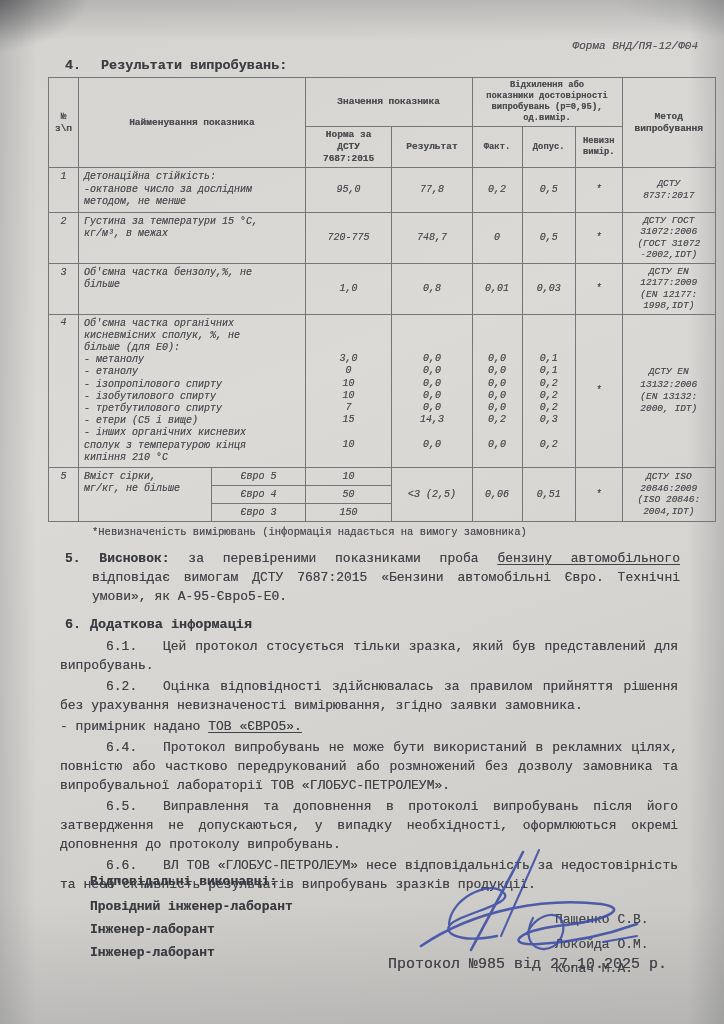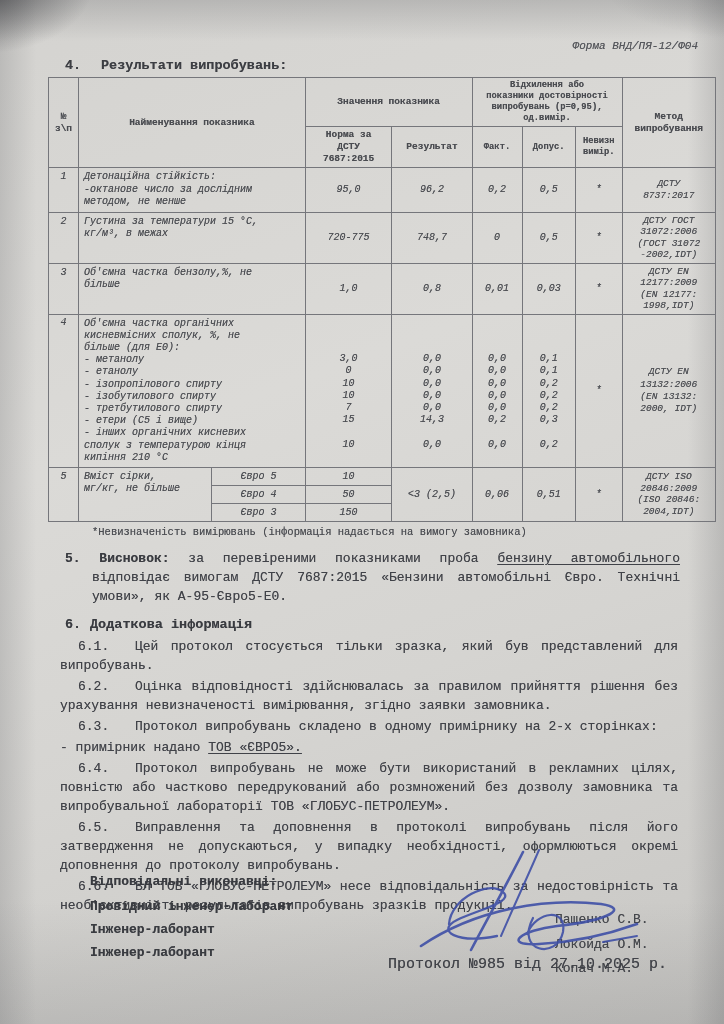--- a/index.html
+++ b/index.html
@@ -34,21 +34,21 @@
   tr.r4 td{line-height:12.2px;}
   .footnote{font-size:10.5px;margin:4px 0 0 44px;color:#4b4d52;}
 
   .bodytext{font-size:13px;line-height:19px;color:#404248;}
   .concl{margin:11px 36px 0 17px;padding-left:27px;text-indent:-27px;text-align:justify;}
   .b{font-weight:700;color:#393b40;}
   .u{text-decoration:underline;text-underline-offset:2px;}
   .s6h{margin:9px 0 3px 17px;font-size:13.5px;font-weight:700;color:#393b40;}
   .num6{display:inline-block;width:25px;}
   .para{margin:2px 38px 2px 12px;text-align:justify;text-indent:18px;}
-  .para .pnum{display:inline-block;width:57px;text-indent:0;}
+  .para .pnum{display:inline-block;width:57px;text-indent:0;margin-left:28px;}
   .subline{margin:0 38px 2px 12px;text-indent:0;}
 
   .exec{position:absolute;left:48px;top:874px;font-size:13px;}
   .exec-title{margin-left:42px;font-weight:700;color:#393b40;}
   .exec-roles{margin-left:42px;margin-top:6px;font-weight:700;color:#393b40;line-height:23px;}
   .exec-names{position:absolute;left:507px;top:34px;line-height:24.5px;font-size:13px;color:#44464b;white-space:nowrap;}
   .sig{position:absolute;left:405px;top:846px;pointer-events:none;}
   .footer{position:absolute;right:57px;top:956px;text-align:right;font-size:15px;line-height:17px;color:#404248;margin-left:28px;}
 </style>
 </head>
@@ -98,21 +98,21 @@
 вимір.</th>
         </tr>
       </thead>
       <tbody>
         <tr>
           <td class="top c">1</td>
           <td colspan="2" class="top pre namecell">Детонаційна стійкість:
 -октанове число за дослідним
 методом, не менше</td>
           <td class="mid c">95,0</td>
-          <td class="mid c">96,2</td>
+          <td class="mid c">77,8</td>
           <td class="mid c">0,2</td>
           <td class="mid c">0,5</td>
           <td class="mid c">*</td>
           <td class="mid c pre method">ДСТУ
 8737:2017</td>
         </tr>
         <tr>
           <td class="top c">2</td>
           <td colspan="2" class="top pre namecell">Густина за температури 15 °С,
 кг/м³, в межах</td>
@@ -244,23 +244,20 @@
       <div class="s6h">
         <span class="num6">6.</span><span>Додаткова інформація</span>
       </div>
 
       <p class="para">
         <span class="pnum">6.1.</span><span>Цей протокол стосується тільки зразка, який був представлений для випробувань.</span>
       </p>
       <p class="para">
         <span class="pnum">6.2.</span><span>Оцінка відповідності здійснювалась за правилом прийняття рішення без урахування невизначеності вимірювання, згідно заявки замовника.</span>
       </p>
-      <p class="para">
-        <span class="pnum">6.3.</span><span>Протокол випробувань складено в одному примірнику на 2-х сторінках:</span>
-      </p>
       <p class="subline">
         <span>- примірник надано</span>
         <span class="u">ТОВ «ЄВРО5».</span>
       </p>
       <p class="para">
         <span class="pnum">6.4.</span><span>Протокол випробувань не може бути використаний в рекламних цілях, повністю або частково передрукований або розмножений без дозволу замовника та випробувальної лабораторії ТОВ «ГЛОБУС-ПЕТРОЛЕУМ».</span>
       </p>
       <p class="para">
         <span class="pnum">6.5.</span><span>Виправлення та доповнення в протоколі випробувань після його затвердження не допускаються, у випадку необхідності, оформлюються окремі доповнення до протоколу випробувань.</span>
       </p>

